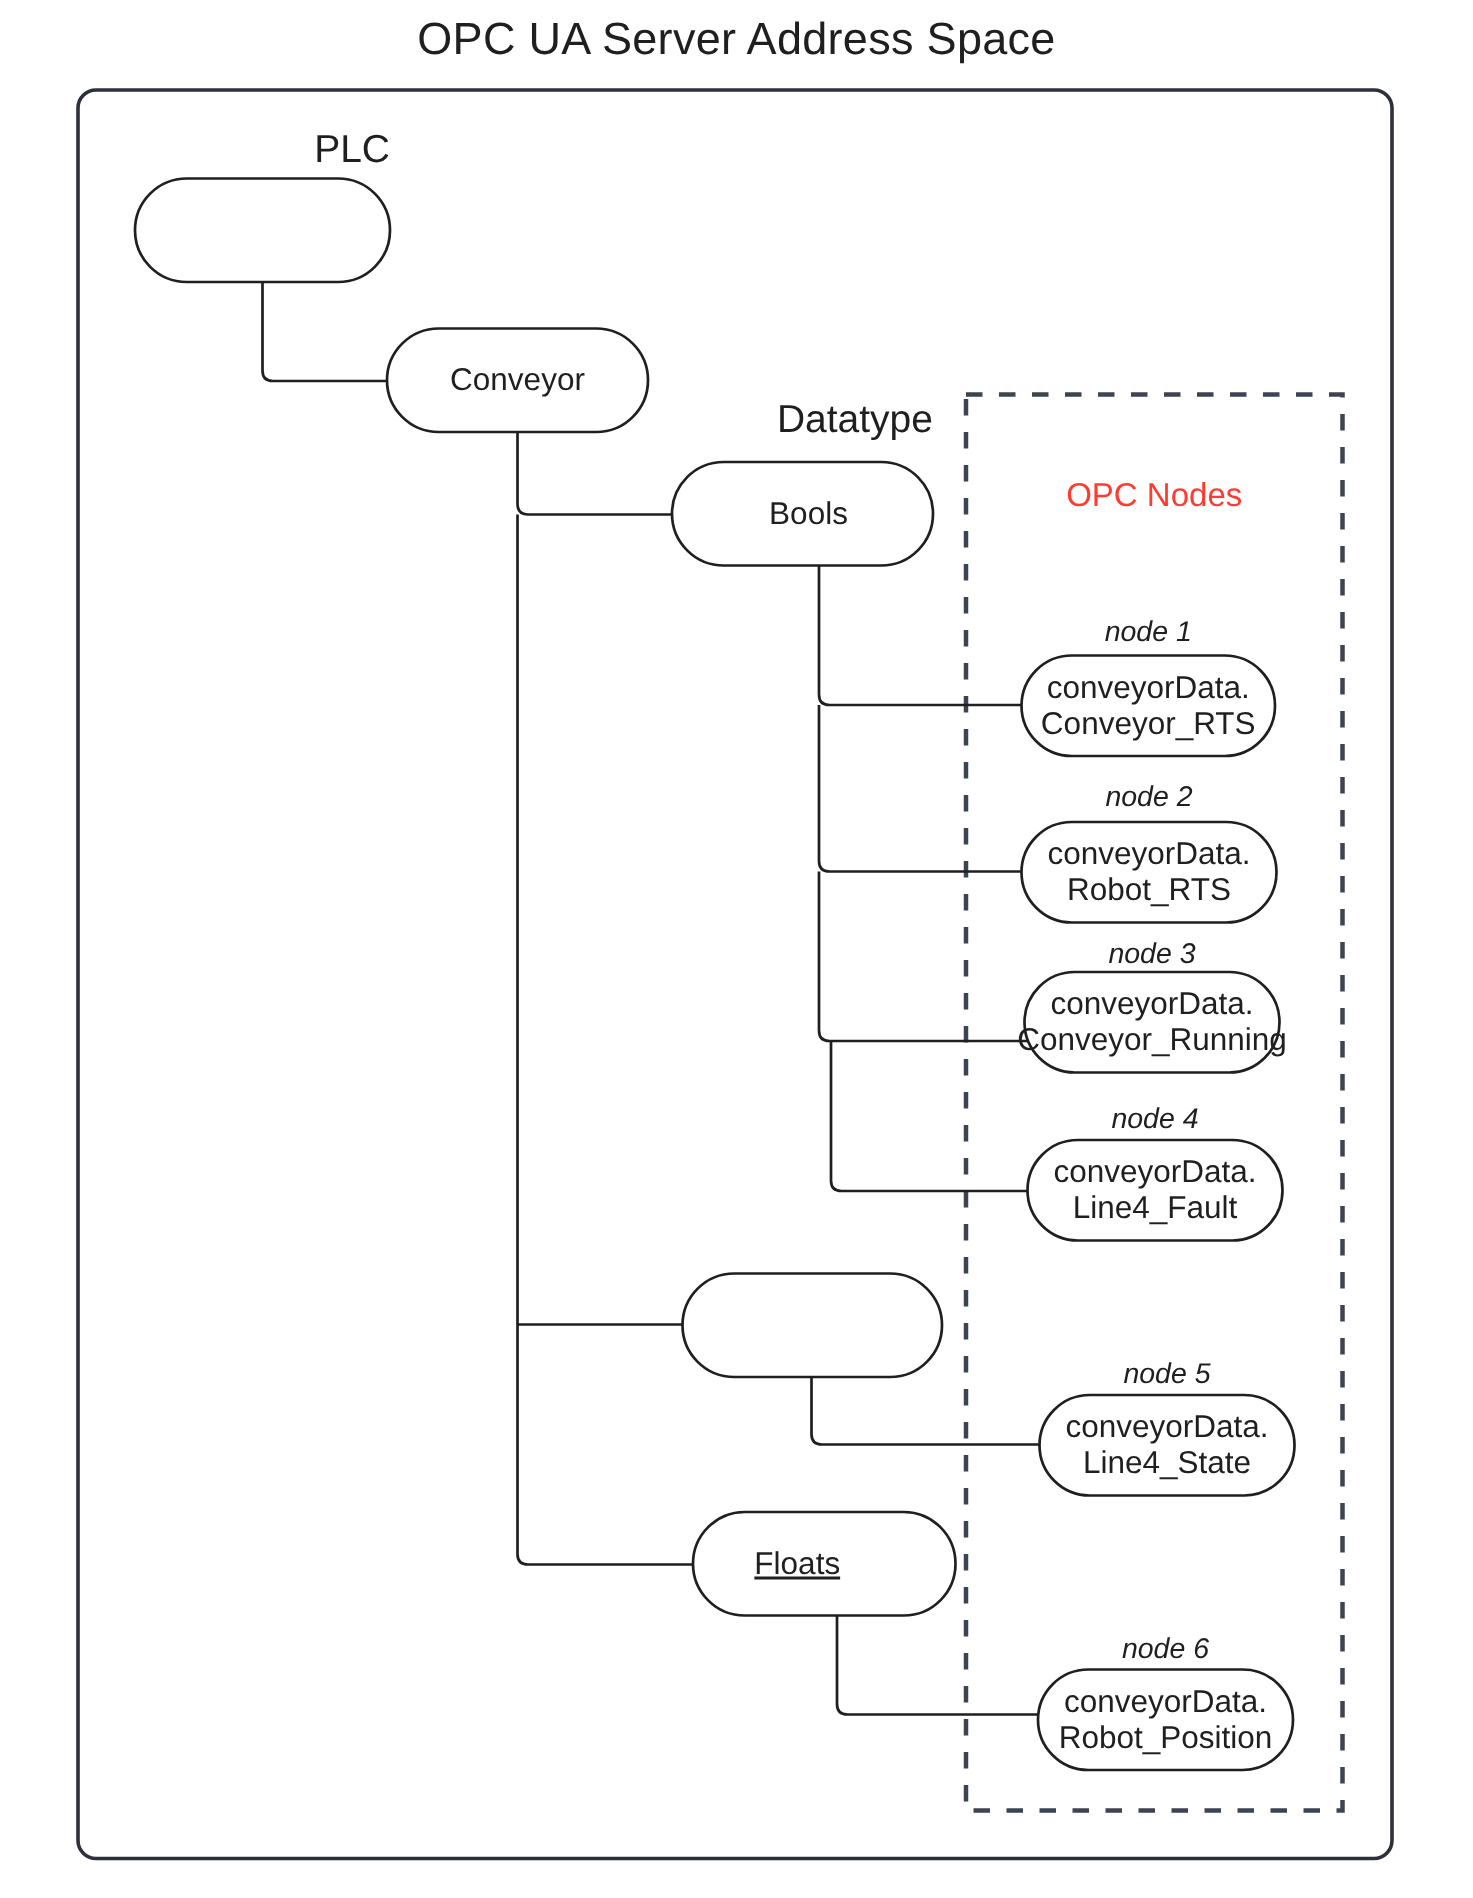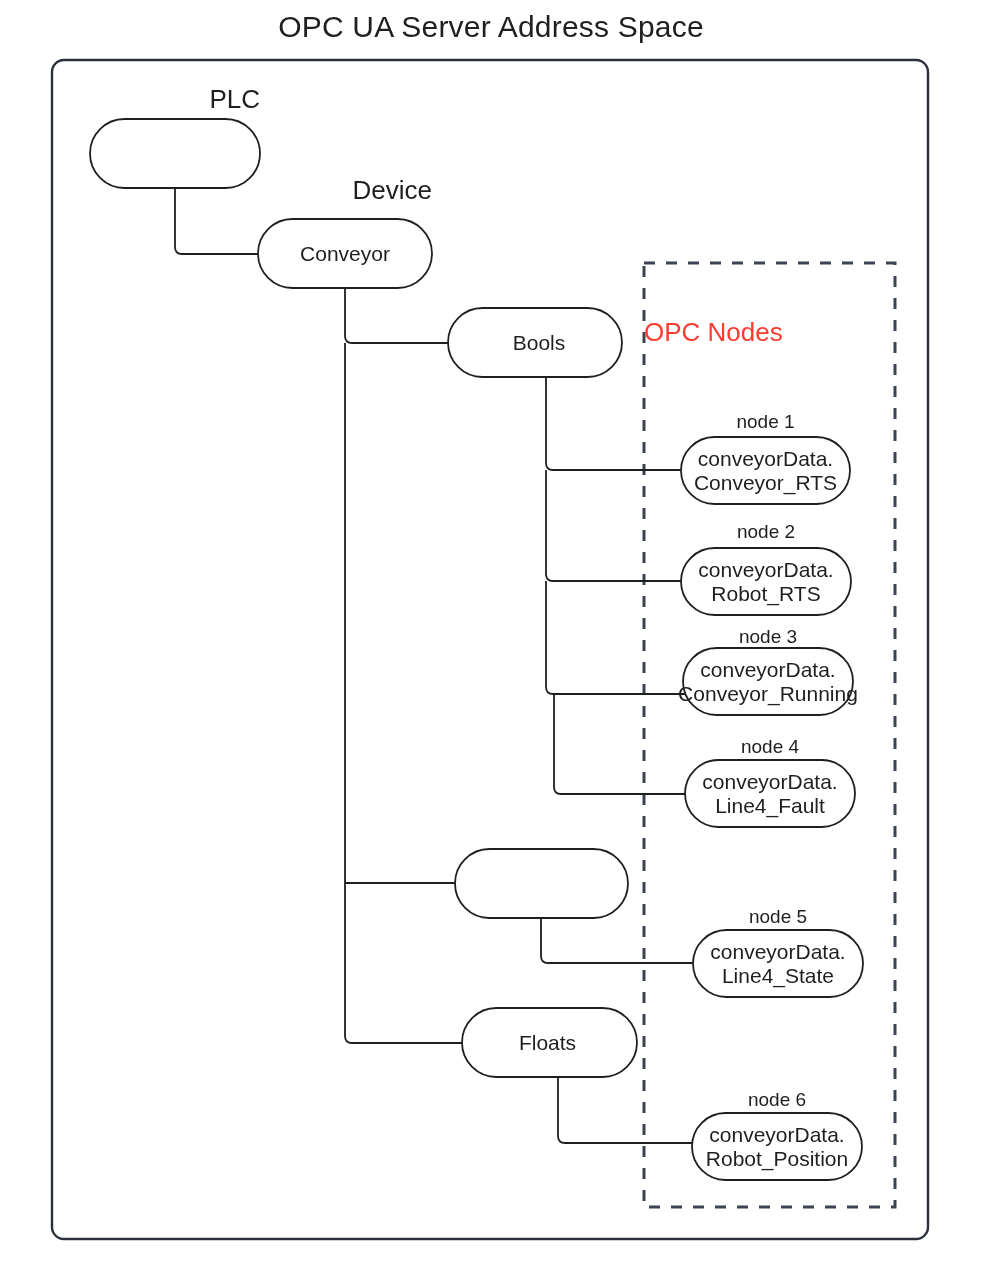--- a/index.html
+++ b/index.html
@@ -40,25 +40,27 @@
     left: 0;
     width: 982px;
     top: 9px;
     letter-spacing: 0.2px;
   }
   .grp-label {
     font-size: 26px;
     text-align: right;
   }
   .opc-label {
-    font-size: 26px;
+    font-size: 22px;
+    text-align: center;
   }
   .node-caption {
     font-size: 19px;
     text-align: center;
+    font-style: italic;
   }
   .node-box-label {
     position: absolute;
     text-align: center;
     font-size: 21px;
     line-height: 1.1;
     color: #1f1f1f;
     white-space: nowrap;
     display: flex;
     flex-direction: column;
@@ -106,33 +108,33 @@
     <rect x="681" y="437" width="169" height="67" rx="33.5" ry="33.5" fill="#ffffff" stroke="#1f1f1f" stroke-width="1.8"></rect>
     <rect x="681" y="548" width="170" height="67" rx="33.5" ry="33.5" fill="#ffffff" stroke="#1f1f1f" stroke-width="1.8"></rect>
     <rect x="683" y="648" width="170" height="67" rx="33.5" ry="33.5" fill="#ffffff" stroke="#1f1f1f" stroke-width="1.8"></rect>
     <rect x="685" y="760" width="170" height="67" rx="33.5" ry="33.5" fill="#ffffff" stroke="#1f1f1f" stroke-width="1.8"></rect>
     <rect x="693" y="930" width="170" height="67" rx="33.5" ry="33.5" fill="#ffffff" stroke="#1f1f1f" stroke-width="1.8"></rect>
     <rect x="692" y="1113" width="170" height="67" rx="33.5" ry="33.5" fill="#ffffff" stroke="#1f1f1f" stroke-width="1.8"></rect>
   </svg>
 
   <div class="txt grp-label" style="left:90px; top:84px; width:170px;">PLC</div>
 
-  <div class="txt grp-label" style="left:258px; top:175px; width:174px;">Device</div>
 
+  <div class="txt grp-label" style="left:448px; top:264px; width:174px;">Datatype</div>
 
   <div class="txt opc-label" style="left:644px; top:317px; width:251px; color:#ff3b30;">OPC Nodes</div>
 
 
 
   <div class="node-box-label box-single" style="left:258px; top:219px; width:174px; height:69px;">Conveyor</div>
 
   <div class="node-box-label box-single" style="left:452px; top:308px; width:174px; height:69px;">Bools</div>
 
 
-  <div class="node-box-label box-single" style="left:460px; top:1008px; width:175px; height:69px;">Floats</div>
+  <div class="node-box-label box-single" style="left:444px; top:1008px; width:175px; height:69px;text-decoration:underline;">Floats</div>
 
   <div class="txt node-caption" style="left:681px; top:411px; width:169px;">node 1</div>
   <div class="node-box-label" style="left:681px; top:437px; width:169px; height:67px;">
     <span>conveyorData.</span>
     <span>Conveyor_RTS</span>
   </div>
 
   <div class="txt node-caption" style="left:681px; top:521px; width:170px;">node 2</div>
   <div class="node-box-label" style="left:681px; top:548px; width:170px; height:67px;">
     <span>conveyorData.</span>

